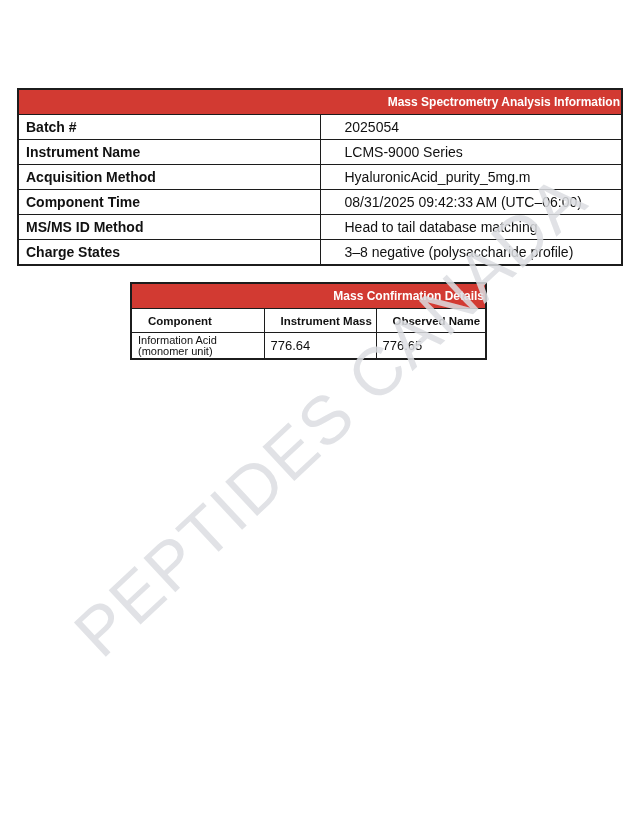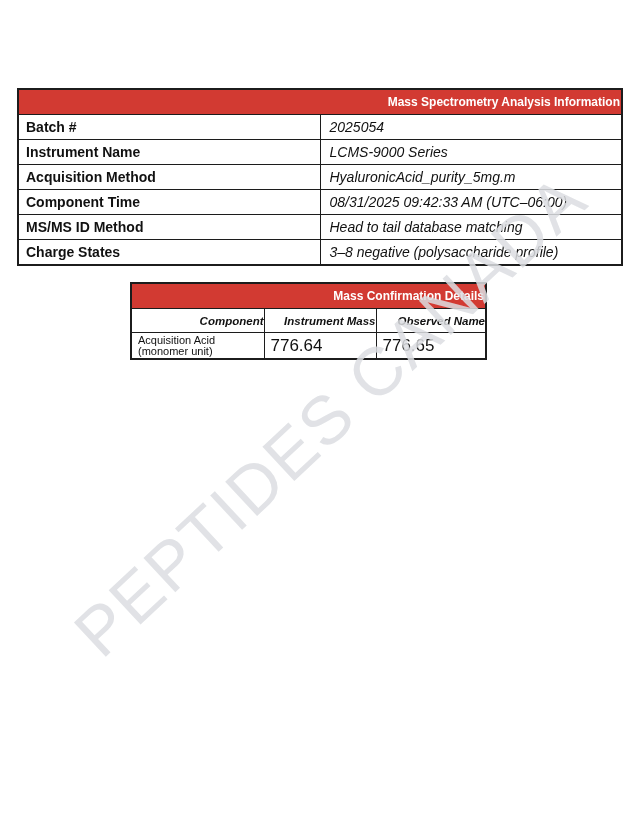--- a/index.html
+++ b/index.html
@@ -28,28 +28,28 @@
     font-weight:bold;
     font-size:12px;
     text-align:right;
     height:22px;
     border-bottom:2px solid var(--border,#1c1c1c);
   }
   
   .t1{left:17px;top:88px;width:606px;}
   .t1 td{height:24px;font-size:14px;}
   .t1 .lbl{width:303px;font-weight:bold;padding:0 0 0 7px;}
-  .t1 .val{padding:0 0 0 9px;font-style:italic;}
+  .t1 .val{padding:0 0 0 24px;}
   
   .t2{left:130px;top:282px;width:355px;}
   .t2 .colh{
-    font-weight:bold;text-align:right;
-    font-size:11.5px;height:23px;padding:0 0 0 6px;font-style:italic;
+    font-weight:bold;text-align:left;
+    font-size:11.5px;height:23px;padding:0 0 0 16px;
   }
-  .t2 td{font-size:17px;height:24px;padding:0 0 0 6px;}
+  .t2 td{font-size:13px;height:24px;padding:0 0 0 6px;}
   .t2 .comp{font-size:11px;line-height:11.5px;padding-top:1px;}
   
   .watermark{
     position:absolute;
     left:330px;top:415px;
     transform:translate(-50%,-50%) rotate(-43deg);
     font-size:68px;
     letter-spacing:2px;
     white-space:nowrap;
     color:var(--wm,#dcdee2);
@@ -106,21 +106,21 @@
         <tr>
       <th class="red-head" colspan="3">Mass Confirmation Details</th>
     </tr>
     <tr>
       <th class="colh">Component</th>
       <th class="colh">Instrument Mass</th>
       <th class="colh">Observed Name</th>
     </tr>
     <tr>
       <td class="comp">
-        <div>Acquisition Acid</div>
+        <div>Information Acid</div>
         <div>(monomer unit)</div>
       </td>
       <td>776.64</td>
       <td>776.65</td>
     </tr>
   </tbody>
     </table>
 
   <div class="watermark">PEPTIDES CANADA</div>
 

